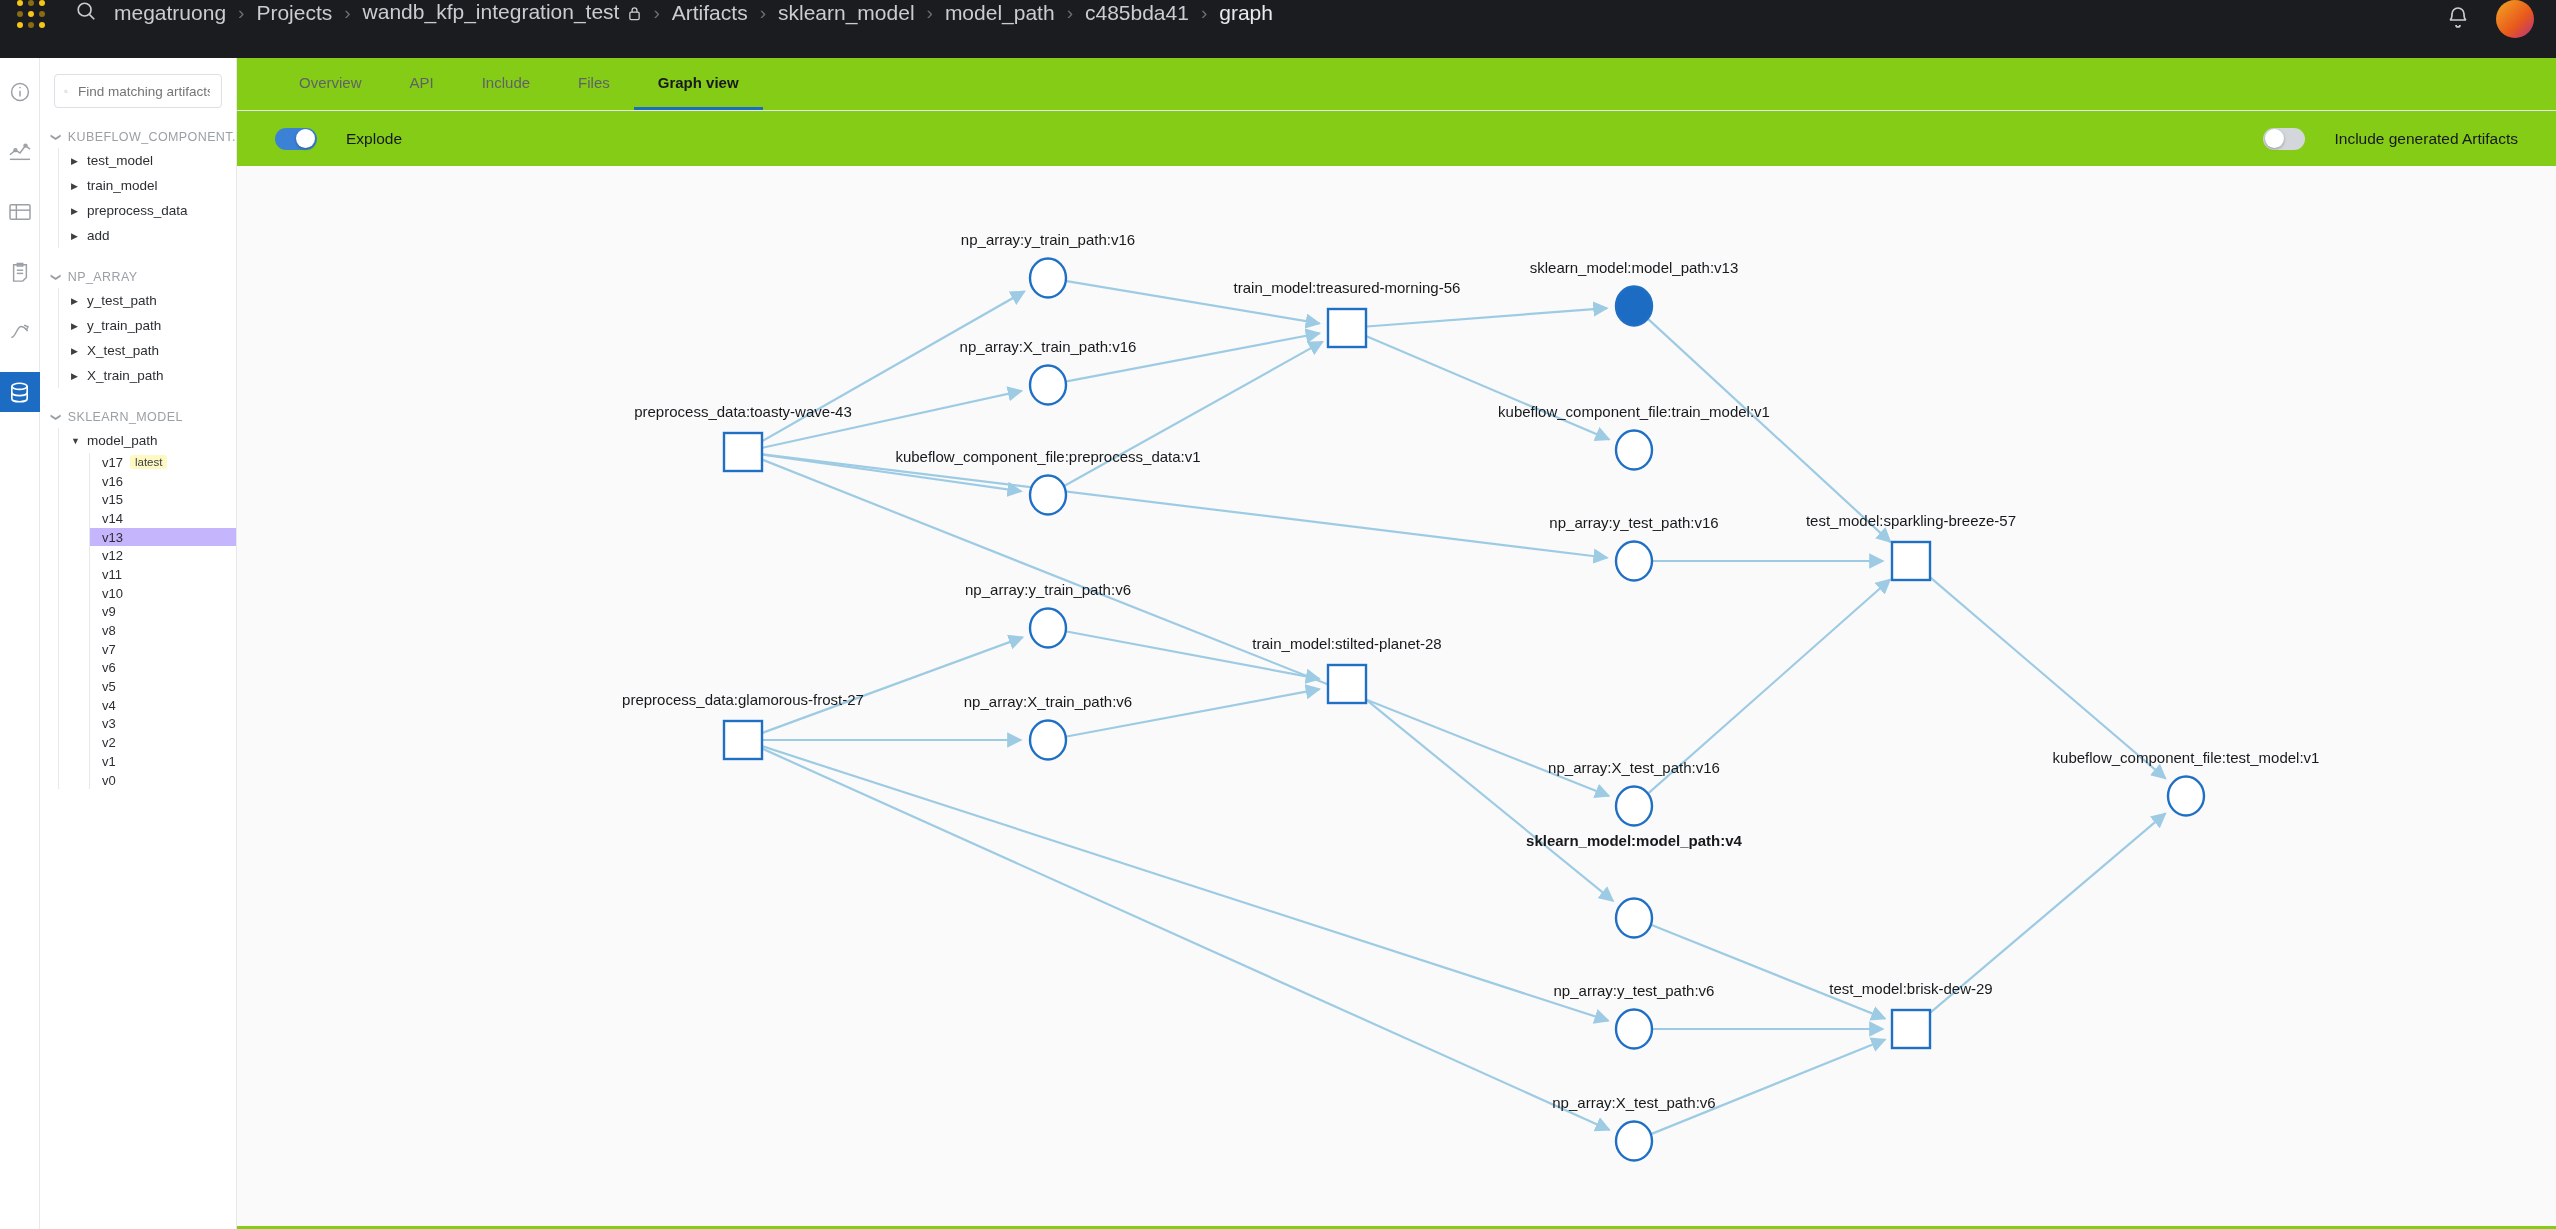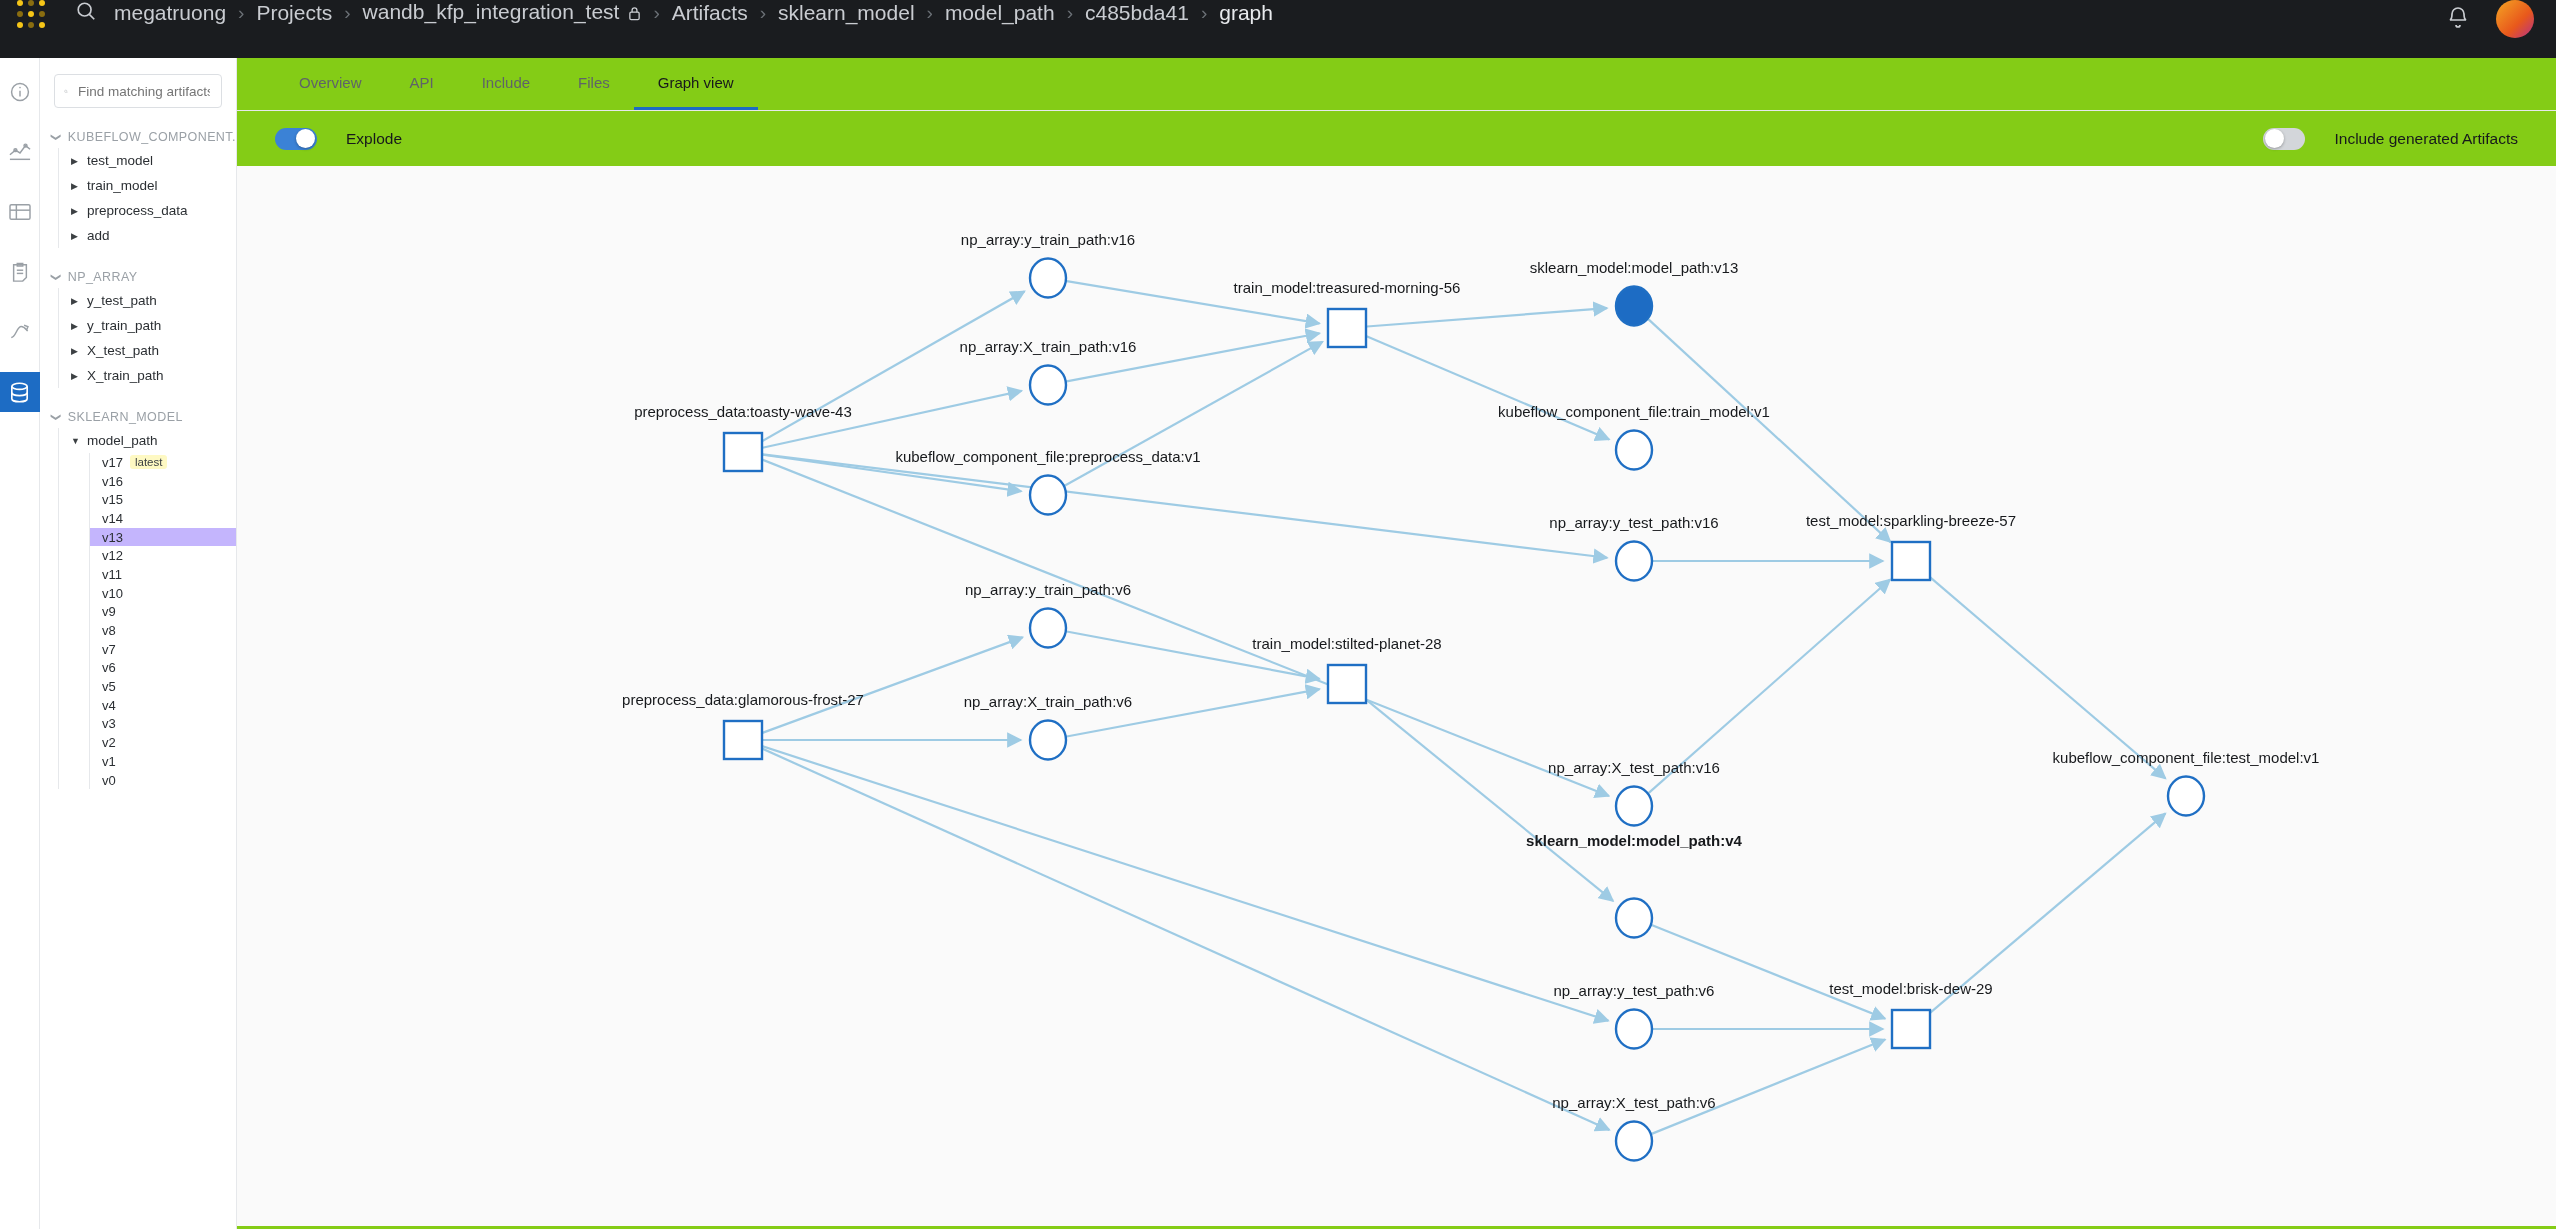--- a/index.html
+++ b/index.html
@@ -75,21 +75,21 @@
 
   
   #main { position:absolute; top:58px; left:237px; width:2319px; height:1171px; background:#84cc16; }
   #tabs {
     height:53px; border-bottom:1px solid #e6e8eb; display:flex; align-items:flex-end; padding-left:38px; gap:0px;
   }
   .tab {
     height:52px; display:flex; align-items:center; padding:0 24px; font-size:15px;
     color:#5f6368; cursor:pointer; border-bottom:3px solid transparent;
   }
-  .tab.active { color:#17191c; font-weight:400; border-bottom:3px solid #1d6cc4; }
+  .tab.active { color:#17191c; font-weight:700; border-bottom:3px solid #1d6cc4; }
 
   #toolbar { height:55px; display:flex; align-items:center; padding:0 38px; }
   .toggle { width:42px; height:22px; border-radius:11px; background:#d3d6da; position:relative; cursor:pointer; flex:none; }
   .toggle.on { background:#3b82d6; }
   .toggle .knob {
     position:absolute; top:1.5px; left:2px; width:19px; height:19px; border-radius:50%;
     background:#fff; box-shadow:0 1px 3px rgba(0,0,0,.3);
   }
   .toggle.on .knob { left:21px; }
   .toggle-label { font-size:15.5px; color:#17191c; margin-left:29px; }

